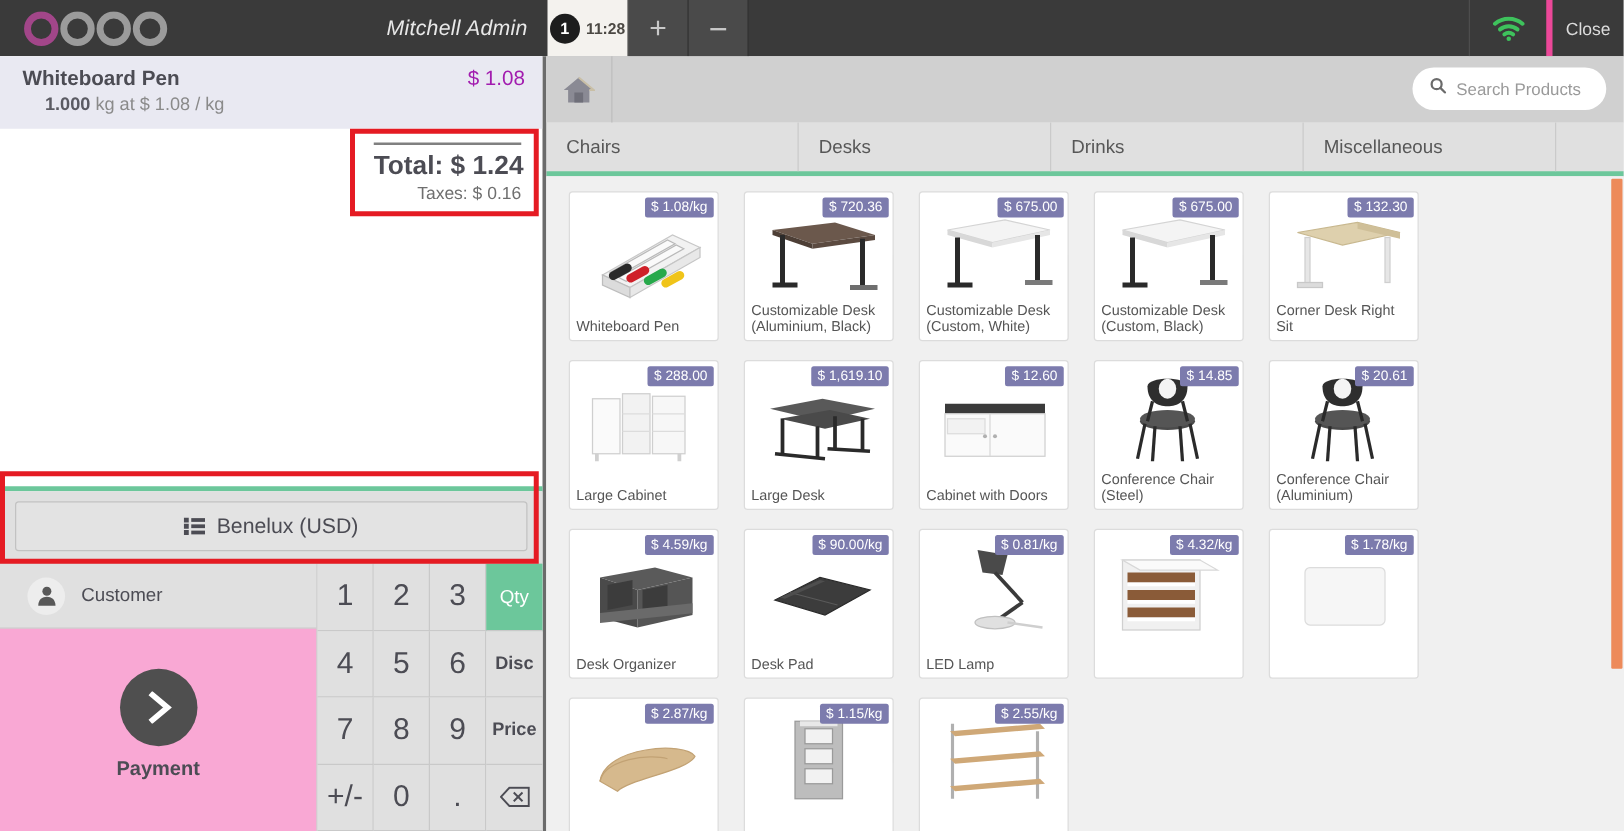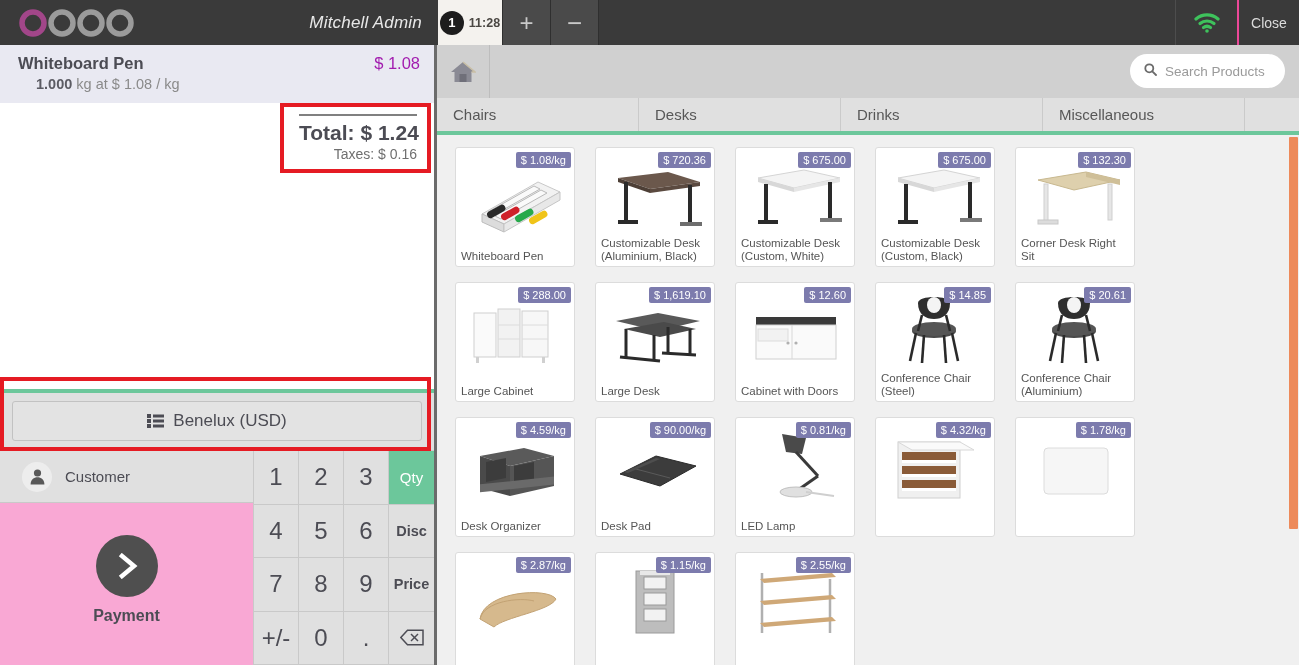--- a/index.html
+++ b/index.html
@@ -42,21 +42,21 @@
   }
   .tab-btn.minus { font-size: 26px; }
   .topbar-spacer { flex: 1; }
   .status-zone { display: flex; align-items: stretch; }
   .wifi-cell {
     width: 62px; display: flex; align-items: center; justify-content: center;
     border-left: 1px solid #4d4d4d;
   }
   .close-cell {
     width: 62px; display: flex; align-items: center; justify-content: center;
-    border-left: 2px solid #ec4899; font-size: 14px; color: #dcdcdc;
+    border-left: 5px solid #ec4899; font-size: 14px; color: #dcdcdc;
   }
 
   
   .body-wrap { flex: 1; display: flex; min-height: 0; }
 
   
   .left-pane {
     width: 437px; flex: 0 0 437px; background: #fff; display: flex; flex-direction: column;
     border-right: 3px solid #6b6b6b; position: relative;
   }
@@ -137,21 +137,21 @@
     position: absolute; right: 14px; top: 9px; width: 155px; height: 34px;
     background: #fff; border-radius: 18px; display: flex; align-items: center;
     gap: 8px; padding: 0 14px;
   }
   .search-input {
     border: none; outline: none; font-size: 13.5px; color: #6b6b6b;
     font-family: "Liberation Sans", sans-serif; width: 105px; background: transparent;
   }
   .search-input::placeholder { color: #9a9a9a; }
 
-  .cat-row { height: 37px; background: #e0e0e0; display: flex; border-bottom: 4px solid #6cc79b; }
+  .cat-row { height: 43px; background: #e0e0e0; display: flex; border-bottom: 4px solid #6cc79b; }
   .cat {
     width: 202px; display: flex; align-items: center; padding-left: 16px;
     font-size: 15px; color: #575757; border-right: 1px solid #cacaca; cursor: pointer;
   }
 
   .products-scroll { flex: 1; position: relative; overflow: hidden; background: #f0f0f0; }
   .products-grid {
     display: grid; grid-template-columns: repeat(5, 120px); gap: 15px 20px;
     padding: 12px 0 0 18px;
   }

